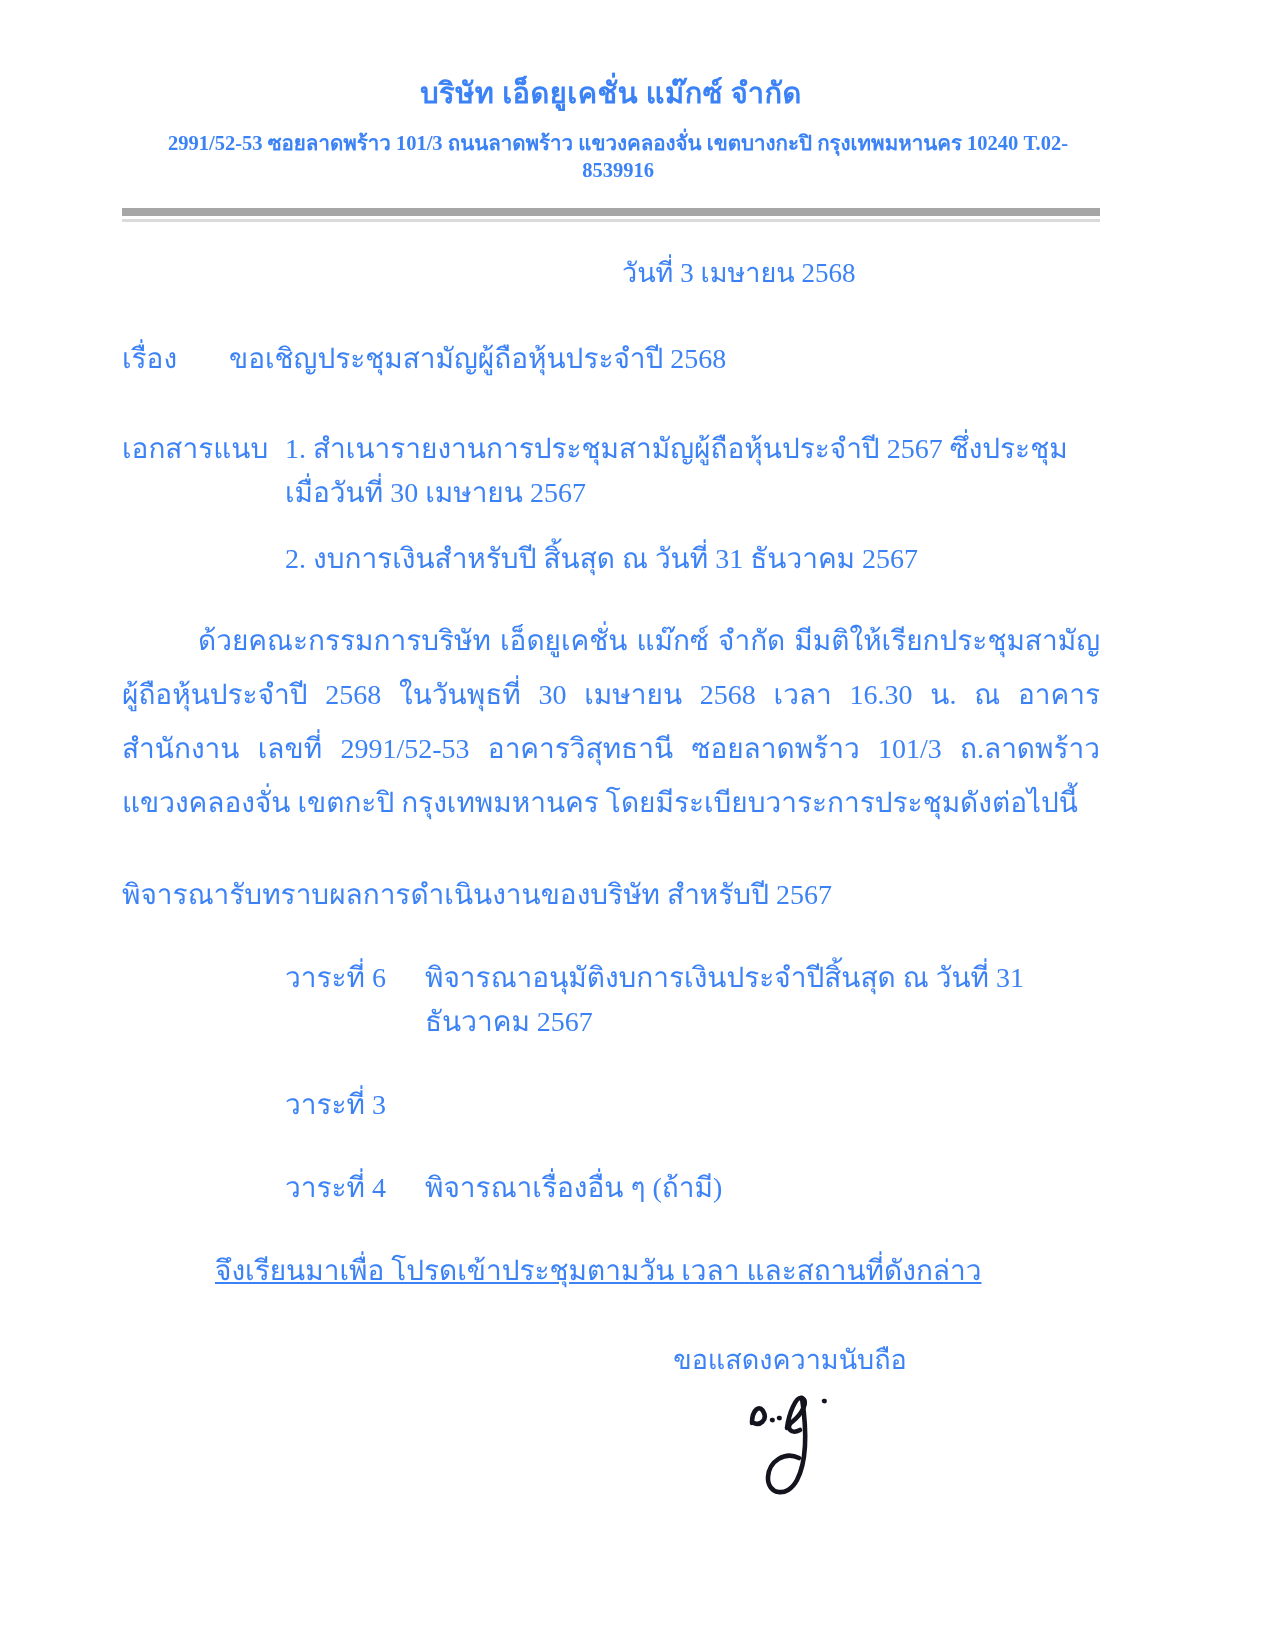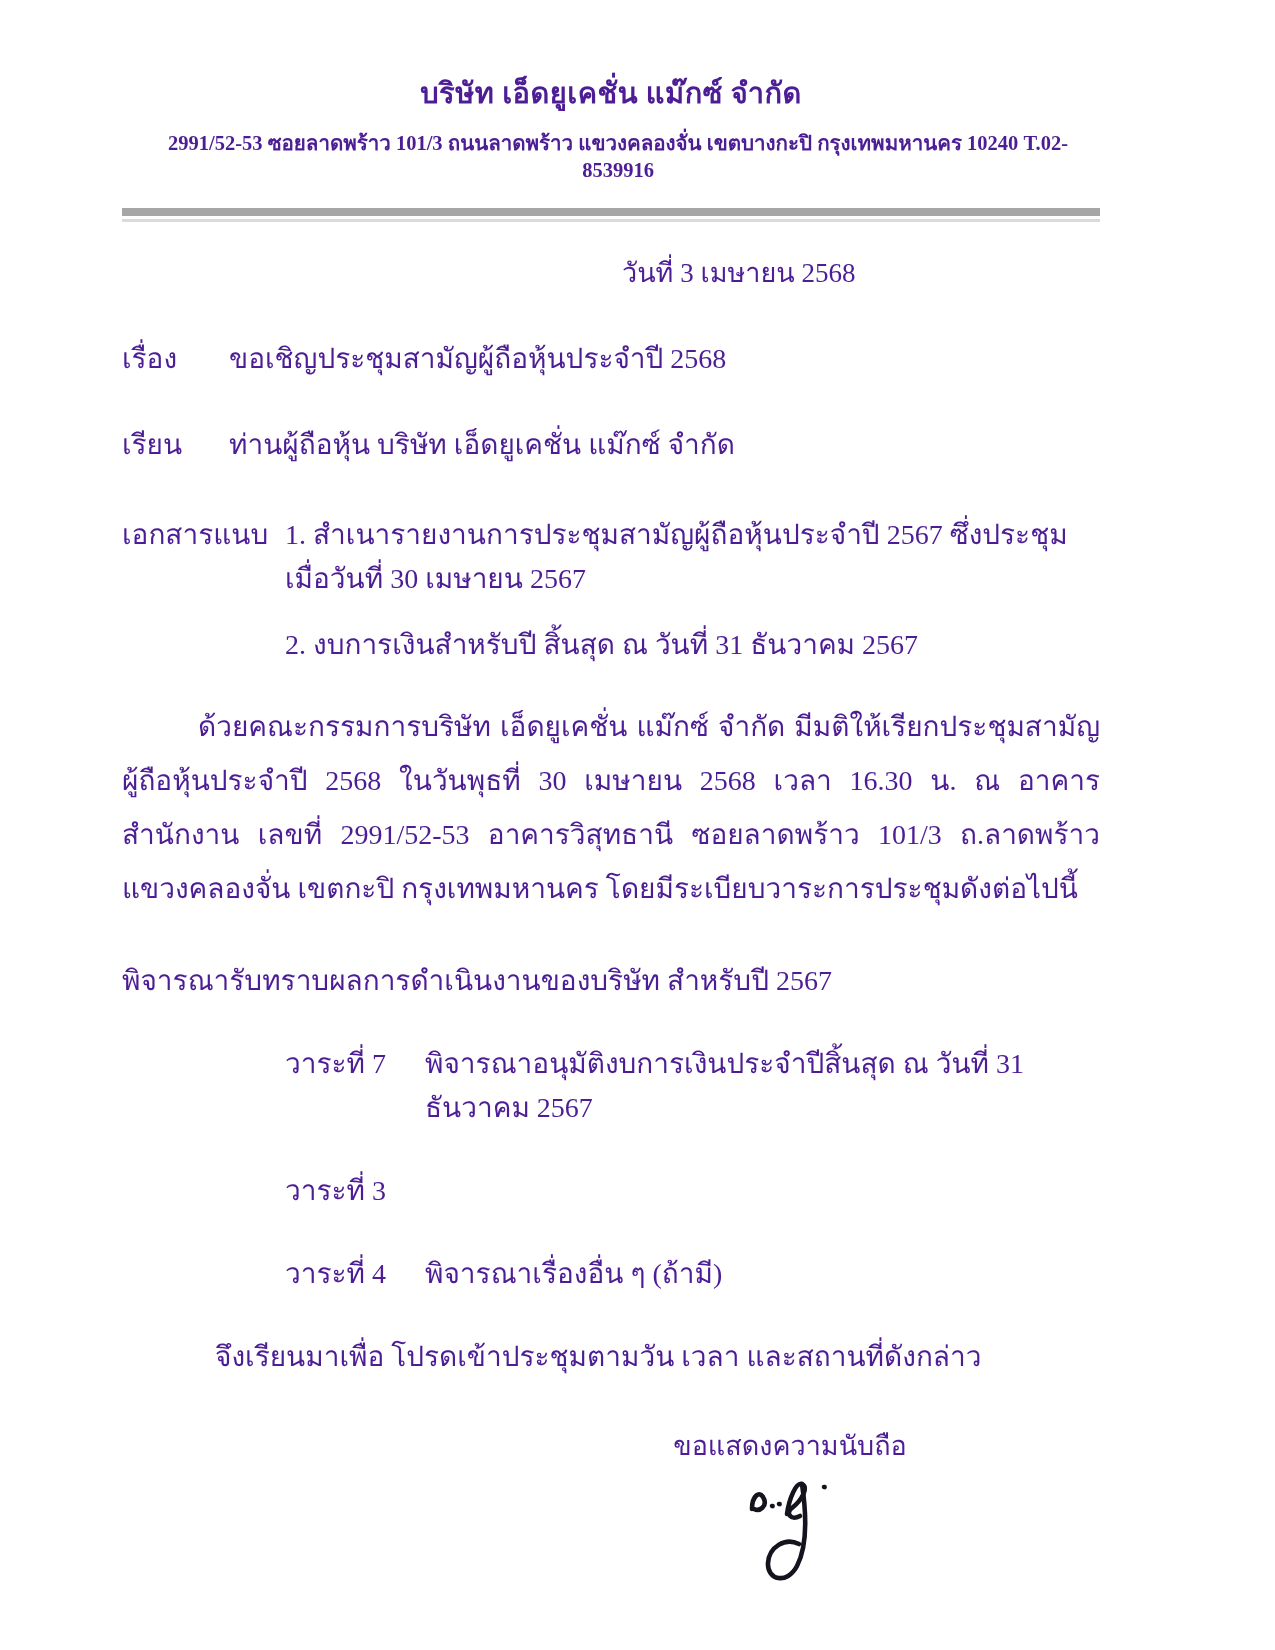--- a/index.html
+++ b/index.html
@@ -2,21 +2,21 @@
 <html><head>
 <meta charset="utf-8">
 <style>
   * { margin:0; padding:0; box-sizing:border-box; }
   html,body { background:#ffffff; }
   .page {
     position:relative;
     width:1275px; height:1650px;
     background:#ffffff;
     font-family:"Liberation Serif","DejaVu Serif",serif;
-    color:#4c1d95;
+    color:#3b82f6;
     overflow:hidden;
   }
   .content { padding:70px 175px 0 122px; }
   .header { text-align:center; }
   .company-name { font-size:29px; font-weight:bold; letter-spacing:.5px; }
   .company-address { font-size:20.5px; font-weight:bold; margin-top:10px;margin-left:14px; }
   .rule { margin-top:26px; }
   .rule-thick { height:8px; background:#a6a6a6; }
   .rule-thin  { height:3px; background:#dadada; margin-top:3px; }
   .date-line { margin-top:29px; padding-left:500px; font-size:27px; }
@@ -26,21 +26,21 @@
   .attach-row .label { width:163px; flex:none; }
   .attach-items .attach-item { margin-bottom:22px; }
   .body-par {
     margin-top:12px;
     font-size:28px; line-height:54px;
     text-align:justify; text-indent:76px;
   }
   .agenda { margin-top:42px; }
   .agenda-row { display:flex; margin-bottom:39px; font-size:28px; }
   .agenda-row .agenda-label { width:303px; flex:none; padding-left:163px; }
-  .closing-line { margin-top:20px; padding-left:93px; font-size:28px; }
+  .closing-line { margin-top:20px; padding-left:93px; font-size:28px;text-decoration:underline; }
   .signoff { margin-top:46px; margin-left:433px; width:470px; text-align:center; }
   .salutation { font-size:27px; }
   .sig-black { display:block; margin:4px auto 0; }
 </style>
 </head>
 <body>
 
 <div class="page">
   <div class="content">
 
@@ -53,41 +53,37 @@
       </div>
     </div>
 
     <div class="date-line">วันที่ 3 เมษายน 2568</div>
 
     <div class="field-row">
       <span class="label">เรื่อง</span>
       <span>ขอเชิญประชุมสามัญผู้ถือหุ้นประจำปี 2568</span>
     </div>
 
-    <div class="field-row">
-      <span class="label">เรียน</span>
-      <span>ท่านผู้ถือหุ้น บริษัท เอ็ดยูเคชั่น แม๊กซ์ จำกัด</span>
-    </div>
 
     <div class="attach-row">
       <span class="label">เอกสารแนบ</span>
       <span class="attach-items">
         <div class="attach-item">1. สำเนารายงานการประชุมสามัญผู้ถือหุ้นประจำปี 2567 ซึ่งประชุมเมื่อวันที่ 30 เมษายน 2567</div>
         <div class="attach-item">2. งบการเงินสำหรับปี สิ้นสุด ณ วันที่ 31 ธันวาคม 2567</div>
       </span>
     </div>
 
     <div class="body-par">ด้วยคณะกรรมการบริษัท เอ็ดยูเคชั่น แม๊กซ์ จำกัด มีมติให้เรียกประชุมสามัญผู้ถือหุ้นประจำปี 2568 ในวันพุธที่ 30 เมษายน 2568 เวลา 16.30 น. ณ อาคารสำนักงาน เลขที่ 2991/52-53 อาคารวิสุทธานี ซอยลาดพร้าว 101/3 ถ.ลาดพร้าว แขวงคลองจั่น เขตกะปิ กรุงเทพมหานคร  โดยมีระเบียบวาระการประชุมดังต่อไปนี้</div>
 
     <div class="agenda">
       <div class="agenda-row">
         <span>พิจารณารับทราบผลการดำเนินงานของบริษัท สำหรับปี 2567</span>
       </div>
       <div class="agenda-row">
-        <span class="agenda-label">วาระที่ 7</span>
+        <span class="agenda-label">วาระที่ 6</span>
         <span>พิจารณาอนุมัติงบการเงินประจำปีสิ้นสุด ณ วันที่ 31 ธันวาคม 2567</span>
       </div>
       <div class="agenda-row">
         <span class="agenda-label">วาระที่ 3</span>
       </div>
       <div class="agenda-row">
         <span class="agenda-label">วาระที่ 4</span>
         <span>พิจารณาเรื่องอื่น ๆ (ถ้ามี)</span>
       </div>
     </div>

